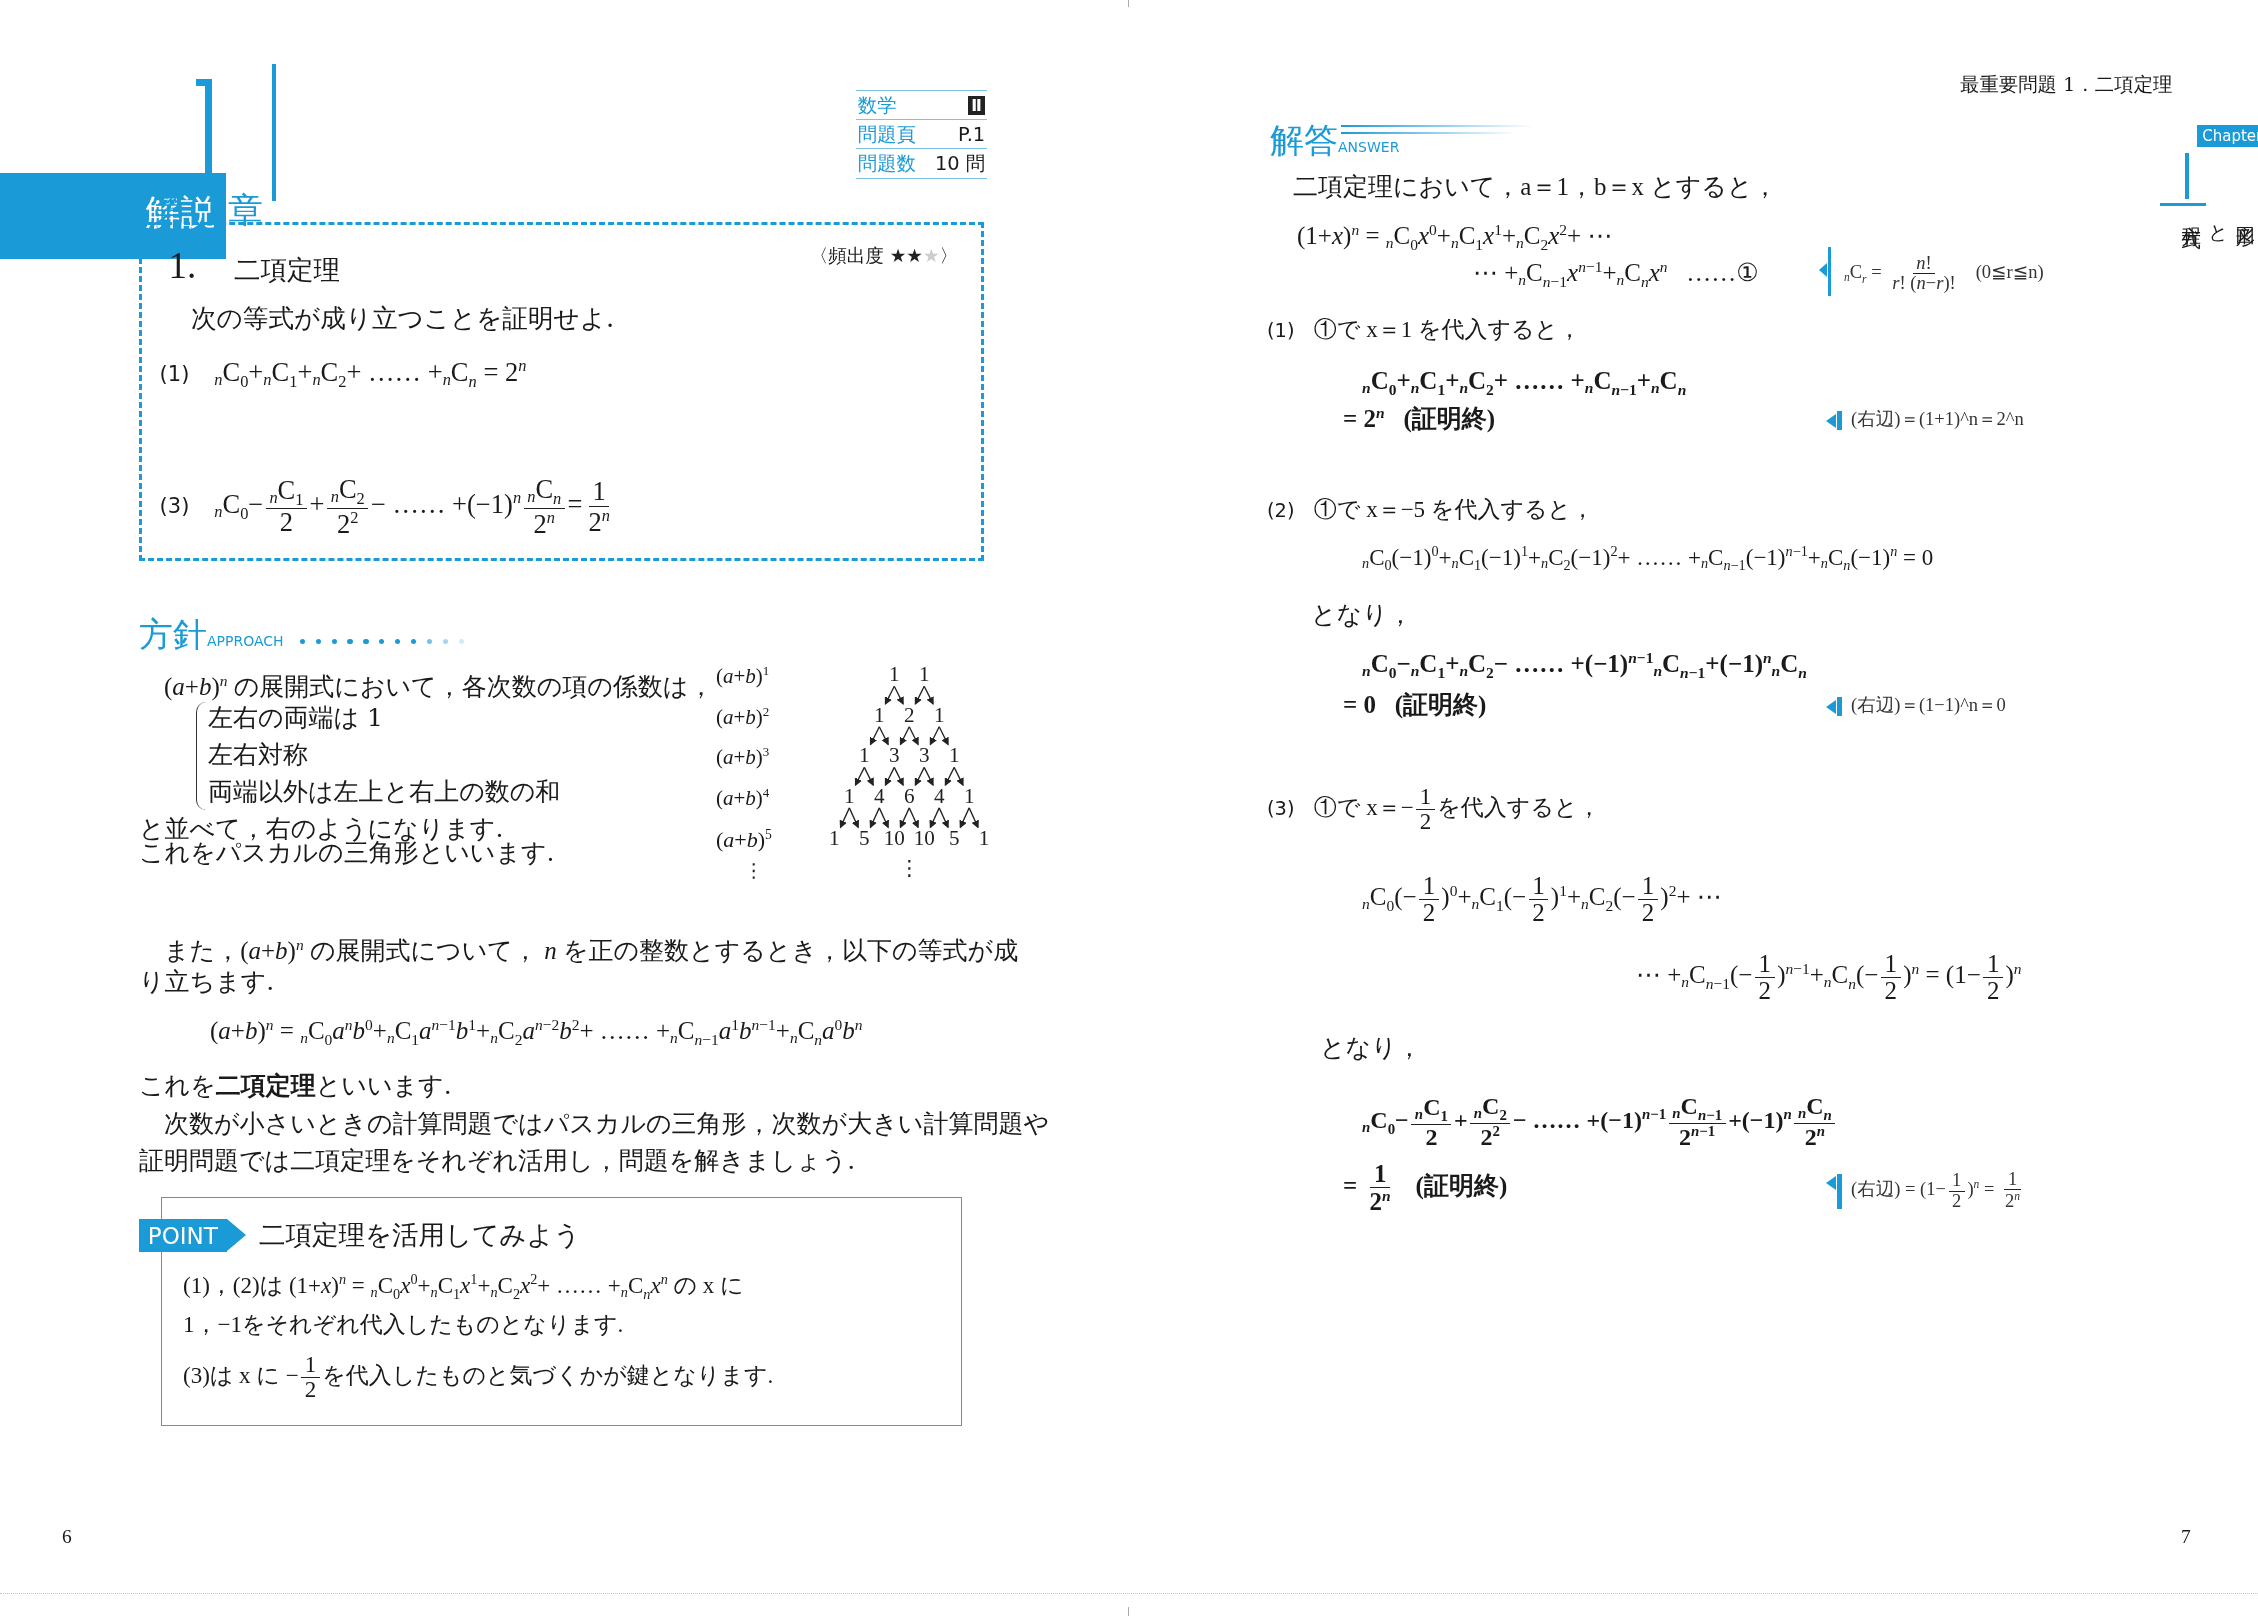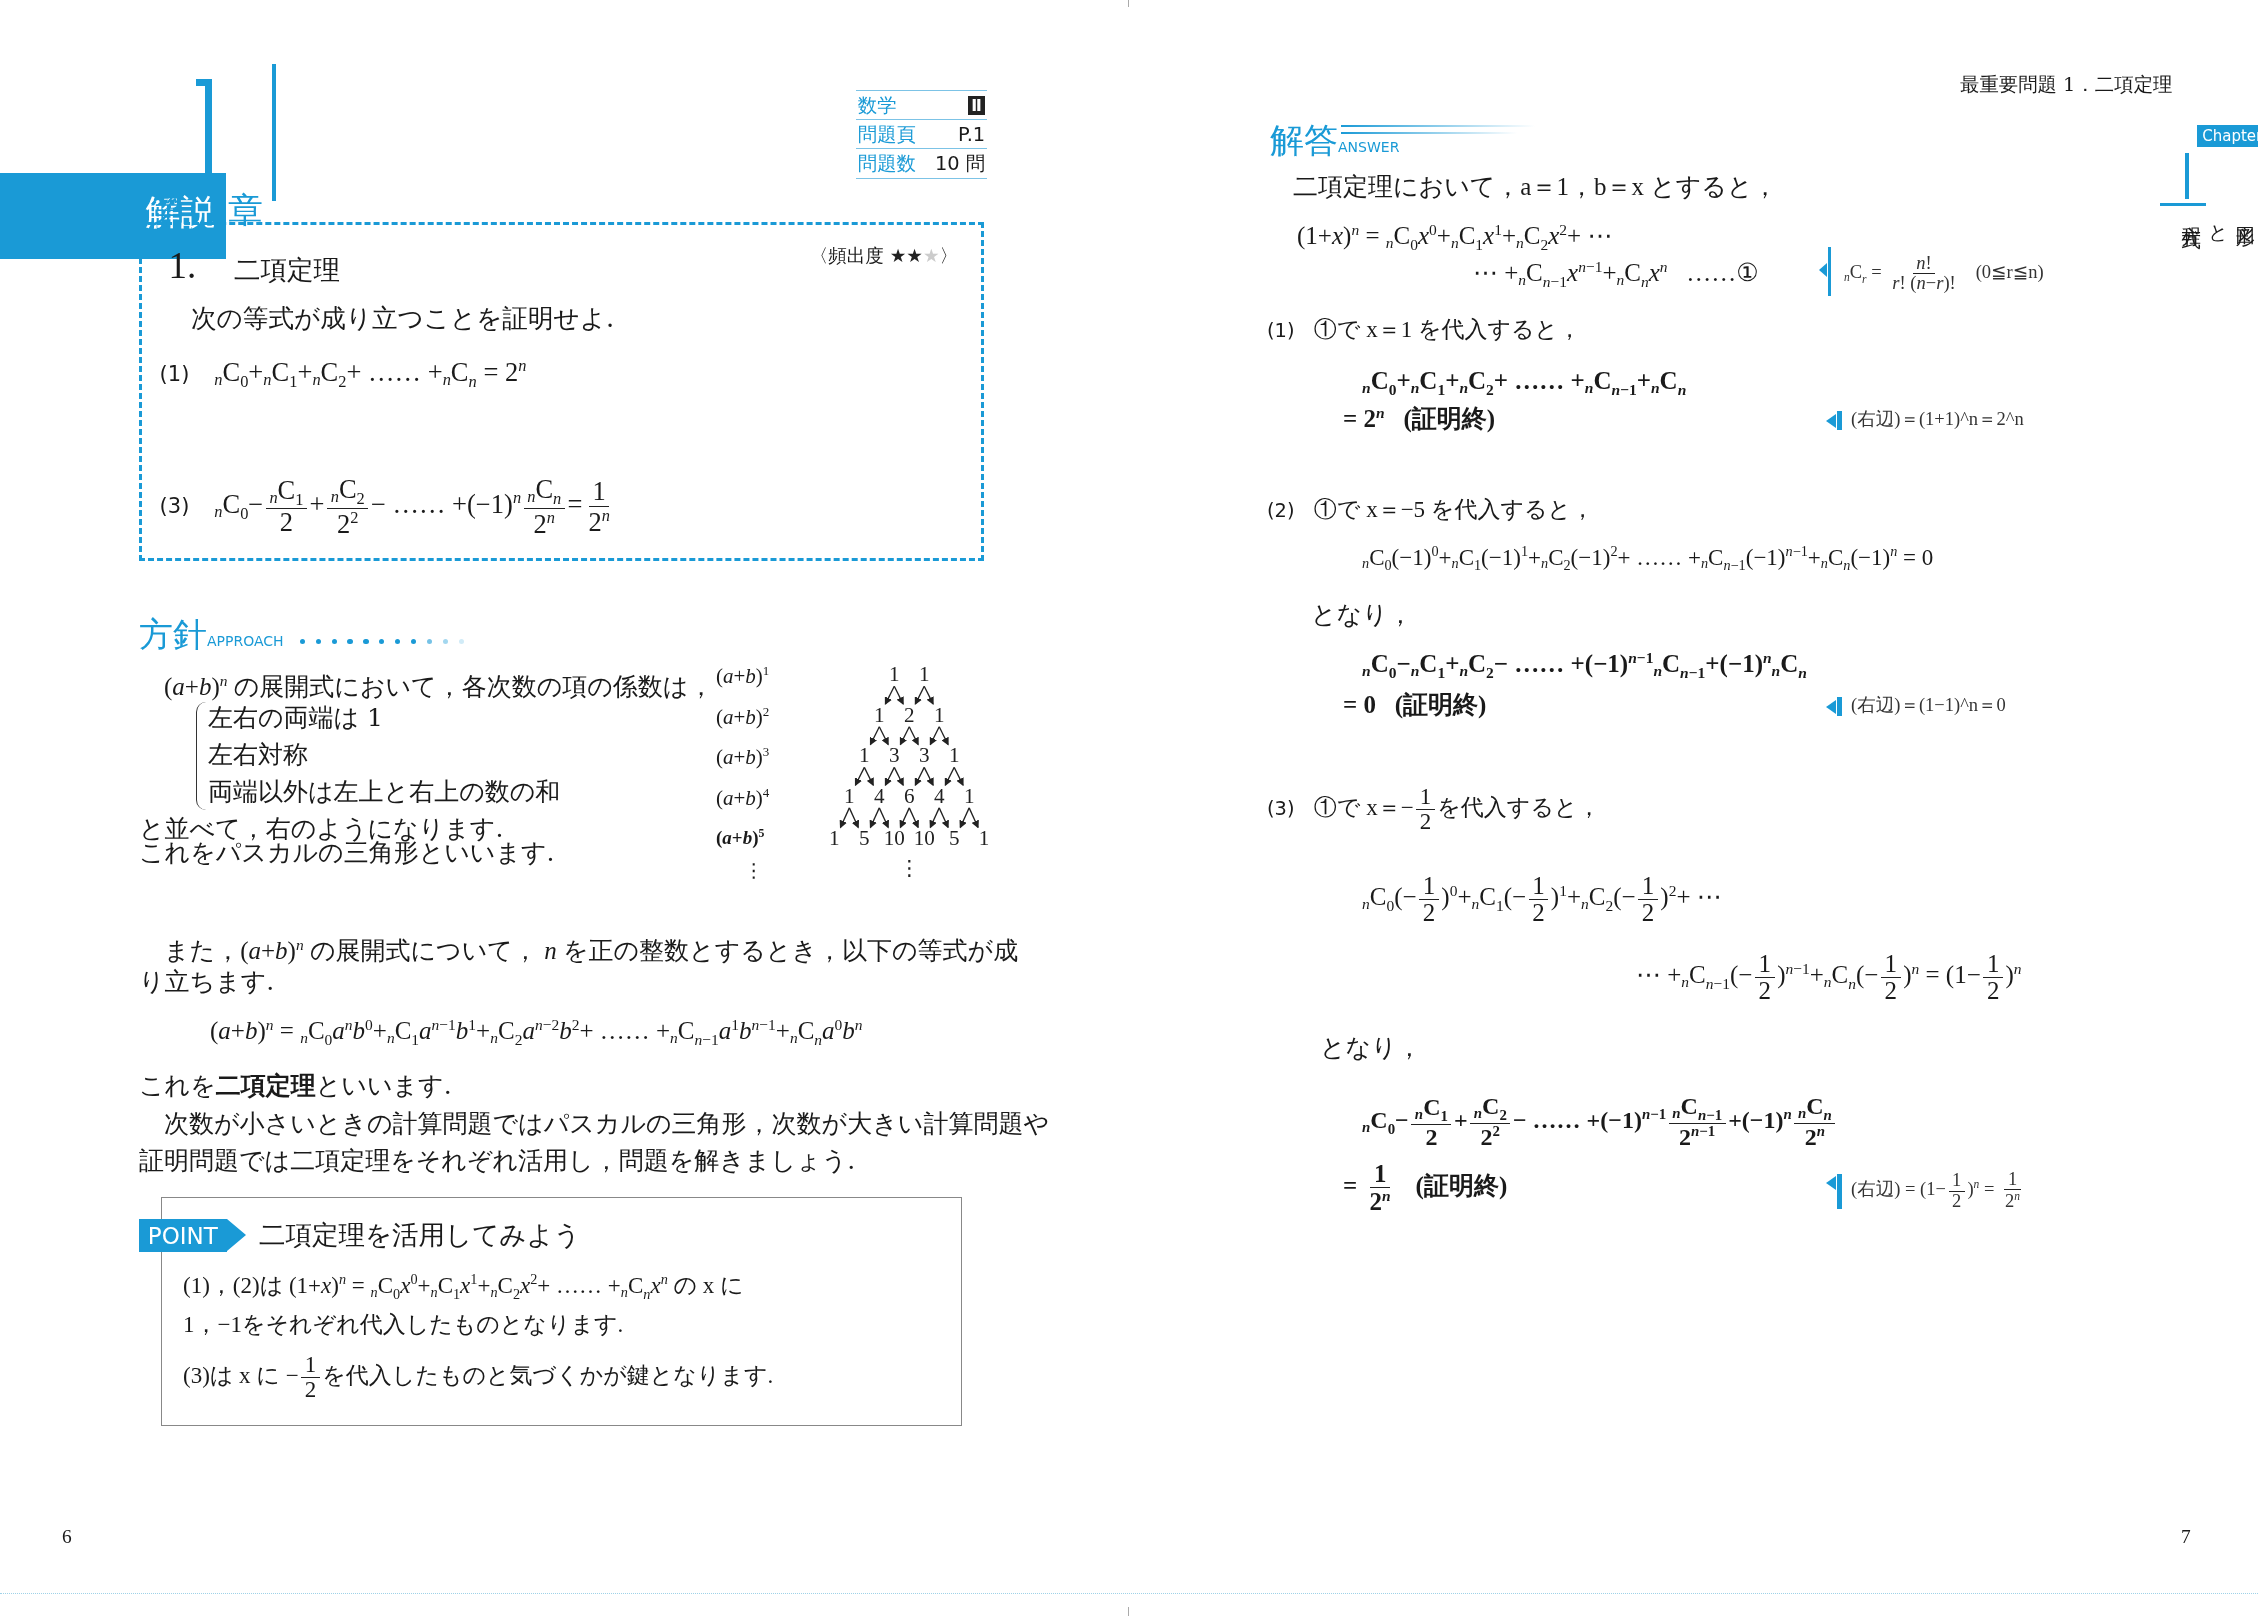--- a/index.html
+++ b/index.html
@@ -144,21 +144,21 @@
 <div class="abs body-text" style="left:208px;top:736px;">左右対称</div>
 <div class="abs body-text" style="left:208px;top:773px;">両端以外は左上と右上の数の和</div>
 <div class="abs body-text" style="left:139px;top:810px;">と並べて，右のようになります.</div>
 <div class="abs body-text" style="left:139px;top:834px;">これをパスカルの三角形といいます.</div>
 
 <div class="abs math" style="left:716px;top:663px;width:282px;height:229px;">
   <div class="abs" style="left:0;top:0;font-size:21px;">(<i>a</i>+<i>b</i>)<sup>1</sup></div>
   <div class="abs" style="left:0;top:41px;font-size:21px;">(<i>a</i>+<i>b</i>)<sup>2</sup></div>
   <div class="abs" style="left:0;top:81px;font-size:21px;">(<i>a</i>+<i>b</i>)<sup>3</sup></div>
   <div class="abs" style="left:0;top:122px;font-size:21px;">(<i>a</i>+<i>b</i>)<sup>4</sup></div>
-  <div class="abs" style="left:0;top:164px;font-size:19px;font-weight:bold;">(<i>a</i>+<i>b</i>)<sup>5</sup></div>
+  <div class="abs" style="left:0;top:164px;font-size:22px;">(<i>a</i>+<i>b</i>)<sup>5</sup></div>
   <div class="abs" style="left:28px;top:196px;font-size:19.4px;">⋮</div>
   <svg class="abs" style="left:99px;top:0;" width="185" height="221" viewBox="0 0 210 250">
     <defs>
         <marker id="ah" markerWidth="6" markerHeight="6" refX="5" refY="3" orient="auto">
           <path d="M0,0 L6,3 L0,6 z" fill="#222"></path>
         </marker>
       </defs>
     <g font-family="Liberation Serif, serif" font-size="24" text-anchor="middle" fill="#222">
       <text x="90" y="20">1</text>
         <text x="124" y="20">1</text>

